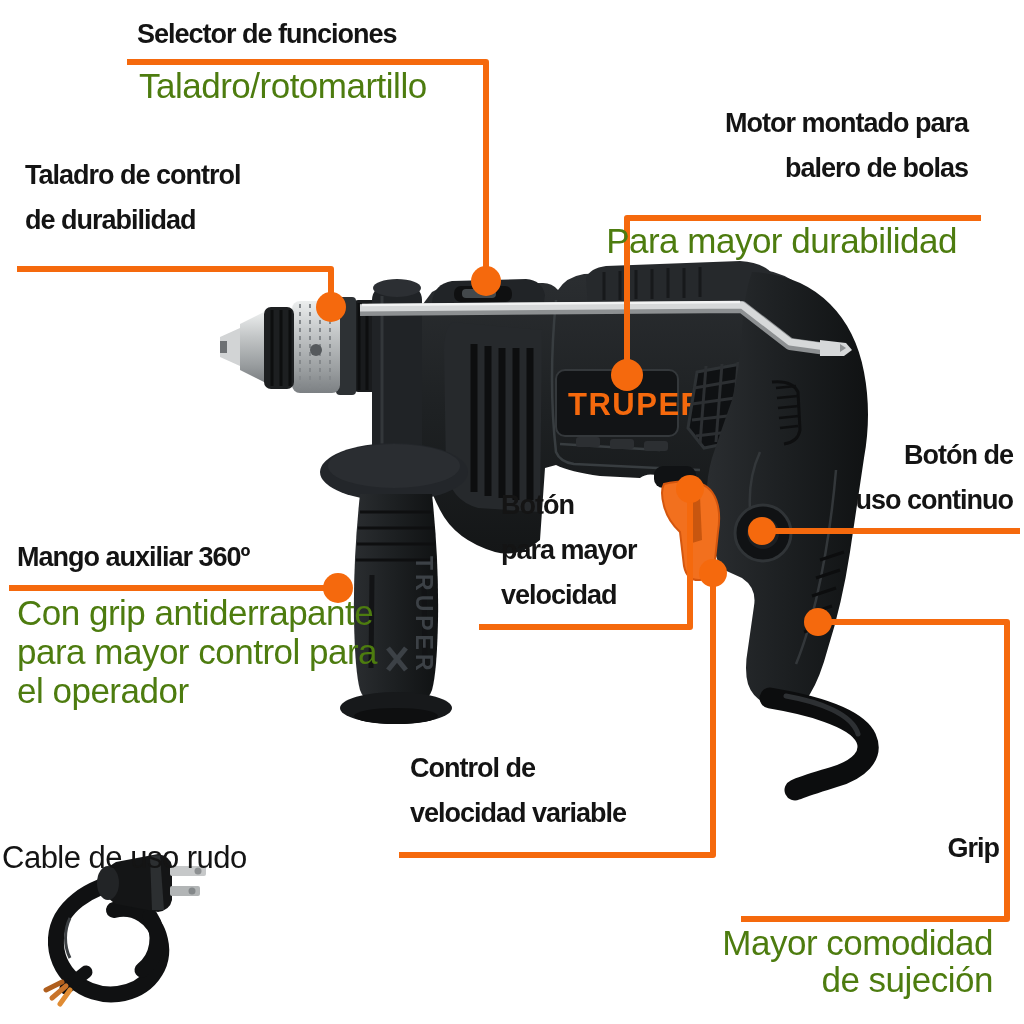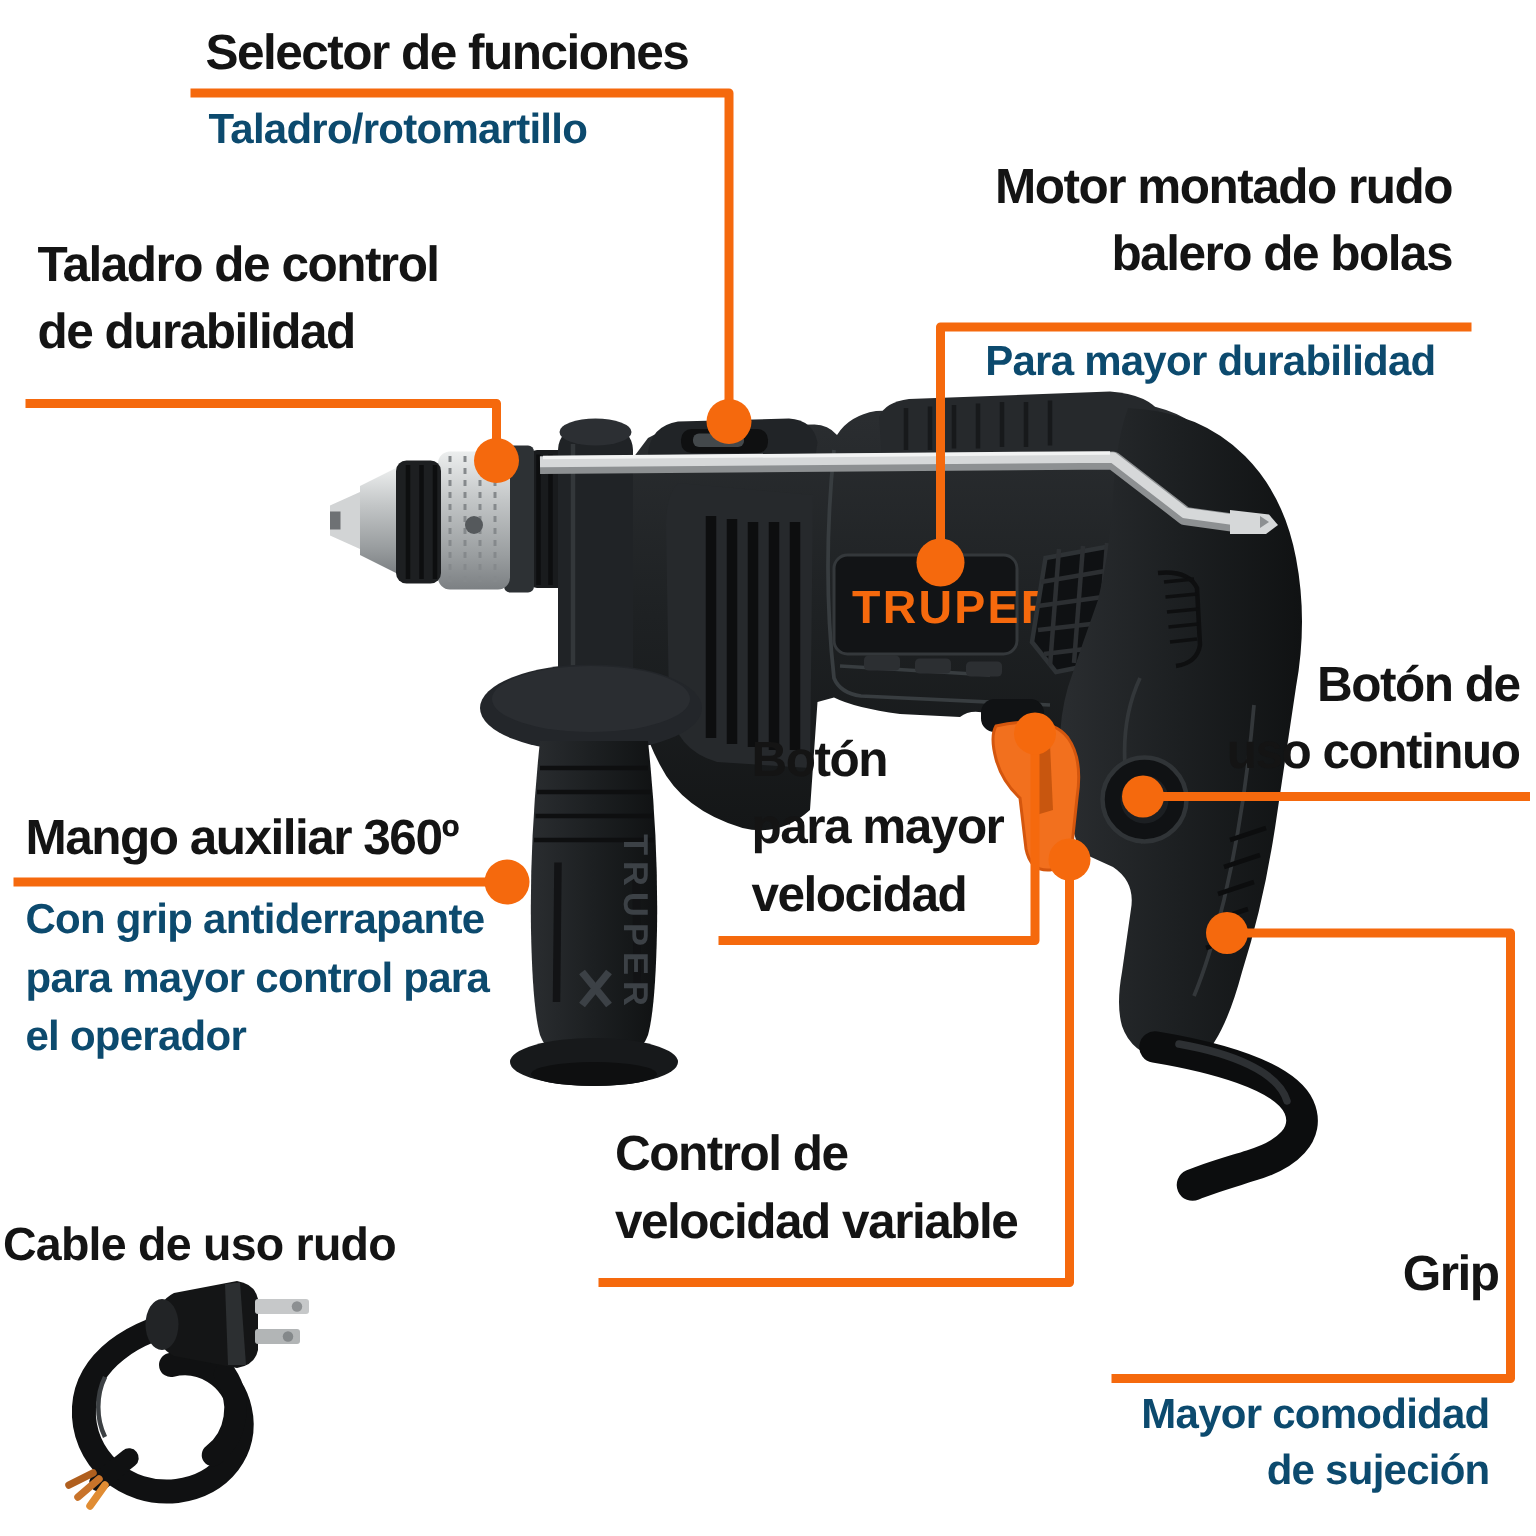--- a/index.html
+++ b/index.html
@@ -2,24 +2,24 @@
 <html><head>
 <meta charset="utf-8">
 <style>
   html,body{margin:0;padding:0;background:#ffffff;}
   .canvas{
     position:relative;width:1024px;height:1024px;background:#ffffff;
     font-family:"Liberation Sans","DejaVu Sans",sans-serif;overflow:hidden;
   }
   .canvas svg.art{position:absolute;left:0;top:0;}
   .label{position:absolute;color:#141414;white-space:nowrap;}
-  .title{font-weight:bold;font-size:33px;line-height:45px;letter-spacing:-1px;}
-  .sub{font-weight:bold;font-size:28px;line-height:39px;letter-spacing:-0.5px;color:#0c4a6e;}
+  .title{font-weight:bold;font-size:27px;line-height:45px;letter-spacing:-1px;}
+  .sub{font-weight:normal;font-size:35px;line-height:39px;letter-spacing:-0.5px;color:#4d7c0f;}
   .right{text-align:right;}
-  .cable-title{font-weight:bold;font-size:31px;letter-spacing:-0.5px;}
+  .cable-title{font-weight:normal;font-size:31px;letter-spacing:-0.5px;margin-top:28px;}
 </style>
 </head>
 <body>
 
 <div class="canvas">
 
   <svg class="art" width="1024" height="1024" viewBox="0 0 1024 1024">
     <defs>
       <linearGradient id="metalV" x1="0" y1="0" x2="0" y2="1">
         <stop offset="0" stop-color="#eceeee"></stop>
@@ -253,21 +253,21 @@
   <div class="label sub" style="left:139px;top:66px">
     <span>Taladro/rotomartillo</span>
   </div>
 
   <div class="label title" style="left:25px;top:153px">
     <div>Taladro de control</div>
     <div>de durabilidad</div>
   </div>
 
   <div class="label title right" style="right:56px;top:101px">
-    <div>Motor montado rudo</div>
+    <div>Motor montado para</div>
     <div>balero de bolas</div>
   </div>
   <div class="label sub right" style="right:67px;top:221px">
     <span>Para mayor durabilidad</span>
   </div>
 
   <div class="label title right" style="right:11px;top:433px">
     <div>Botón de</div>
     <div>uso continuo</div>
   </div>

